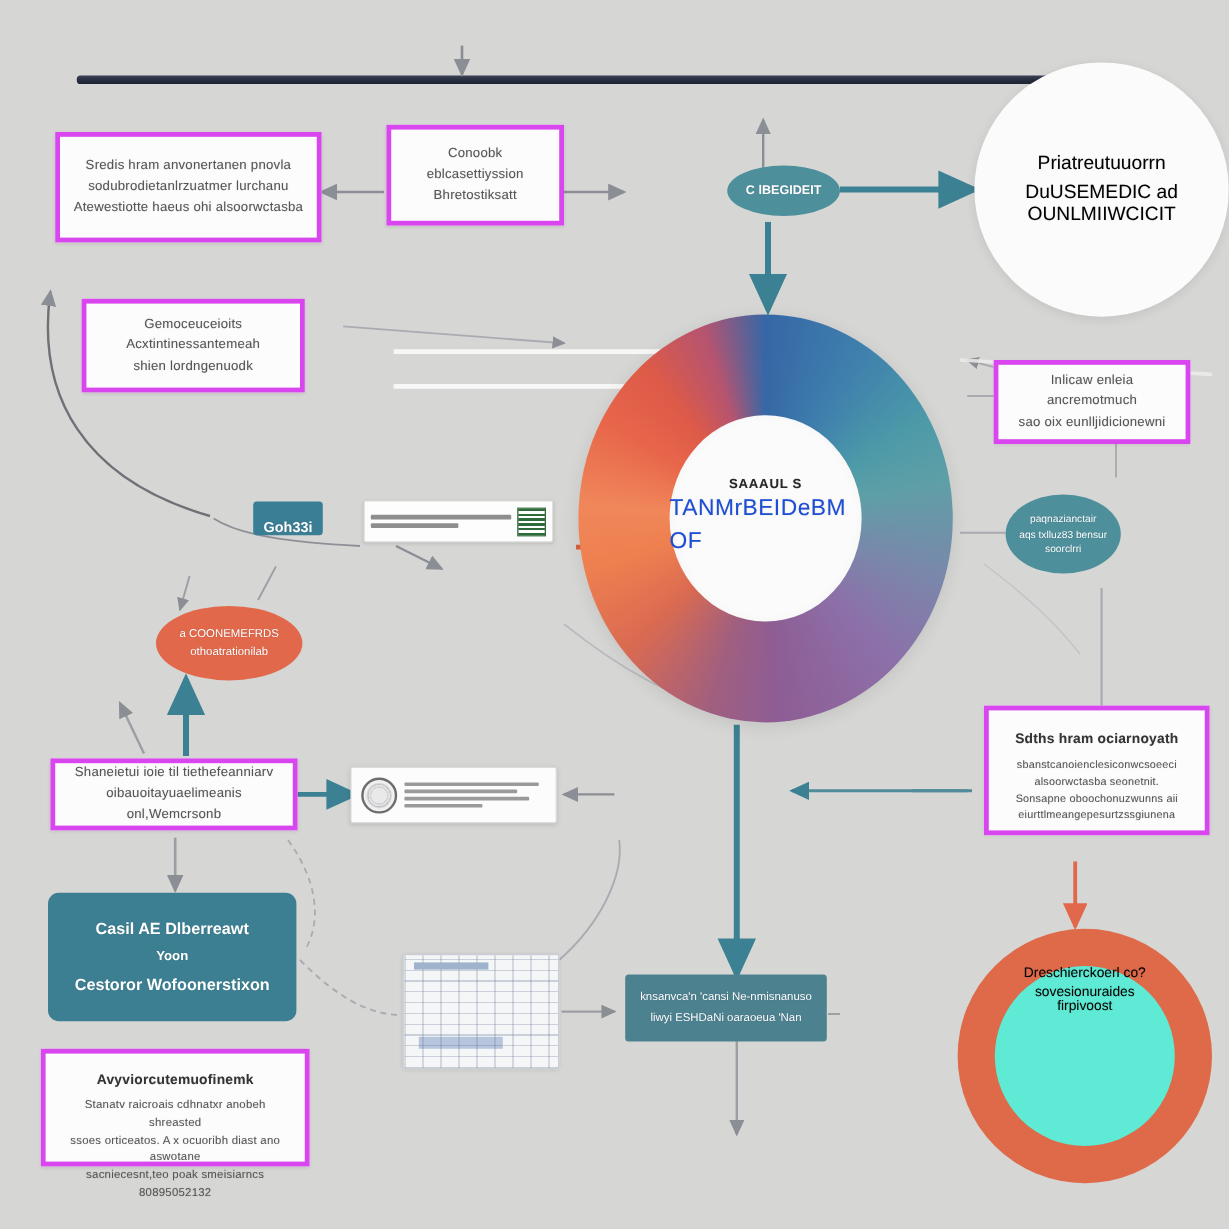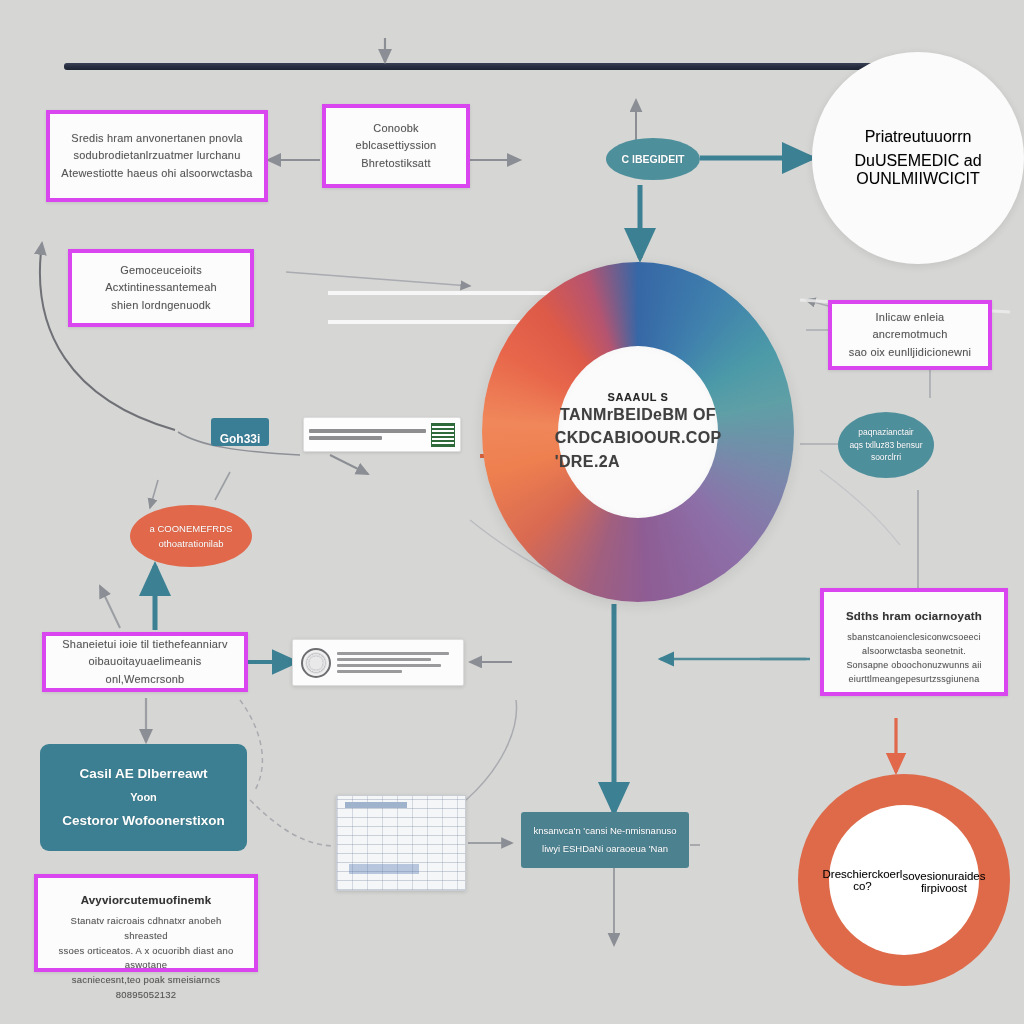--- a/index.html
+++ b/index.html
@@ -64,21 +64,21 @@
       #dd5a48 322deg, #b55470 342deg, #3667a6 360deg);
     box-shadow:0 3px 14px rgba(0,0,0,.09);
   }
   #donut-hole{
     position:absolute;left:76px;top:84px;width:160px;height:172px;
     background:#fbfbfb;border-radius:50%;
     display:flex;align-items:center;justify-content:center;flex-direction:column;
     box-shadow:inset 0 0 10px rgba(0,0,0,.03);
   }
   #donut-hole .c1{font-size:11px;font-weight:700;color:#262626;letter-spacing:.6px;}
-  #donut-hole .c2{font-size:16px;font-weight:700;color:#404040;letter-spacing:.4px;line-height:1.45;}
+  #donut-hole .c2{font-size:19px;font-weight:400;color:#1d4ed8;letter-spacing:.4px;line-height:1.45;}
 
   
   #qr-doc{
     position:absolute;left:303px;top:417px;width:158px;height:35px;
     background:#fdfdfd;border:1px solid #dedede;border-radius:2px;
     box-shadow:0 1px 3px rgba(0,0,0,.12);
     display:flex;align-items:center;padding:0 5px;box-sizing:border-box;gap:5px;
   }
   #qr-doc .lines{flex:1;display:flex;flex-direction:column;gap:3px;}
   #qr-doc .ln{height:4px;background:#8e8e90;border-radius:1px;}
@@ -220,21 +220,20 @@
     <div class="sub blurtext">Gemoceuceioits</div>
     <div class="sub blurtext">Acxtintinessantemeah</div>
     <div class="sub blurtext">shien lordngenuodk</div>
   </div>
 
   <div id="donut-wrap">
     <div id="donut"></div>
     <div id="donut-hole">
       <div class="c1 blurtext">SAAAUL S</div>
       <div class="c2 blurtext">TANMrBEIDeBM OF</div>
-      <div class="c2 blurtext">CKDCABIOOUR.COP 'DRE.2A</div>
     </div>
   </div>
 
   <div class="node card" id="n-right-1" style="left:828px;top:300px;width:164px;height:70px;">
     <div class="sub blurtext">Inlicaw enleia ancremotmuch</div>
     <div class="sub blurtext">sao oix eunlljidicionewni</div>
   </div>
 
   <div class="node ellipse teal-soft" id="n-right-ellipse" style="left:838px;top:412px;width:96px;height:66px;font-size:8.5px;line-height:1.5;padding:0 6px;box-sizing:border-box;">
     <div class="blurtext">paqnazianctair</div>
@@ -299,19 +298,19 @@
 
   <div class="node card" id="n-right-2" style="left:820px;top:588px;width:188px;height:108px;justify-content:flex-start;padding-top:16px;">
     <div class="ttl blurtext" style="font-size:11.5px;margin-bottom:6px;">Sdths hram ociarnoyath</div>
     <div class="sub blurtext" style="font-size:9px;">sbanstcanoienclesiconwcsoeeci</div>
     <div class="sub blurtext" style="font-size:9px;">alsoorwctasba seonetnit.</div>
     <div class="sub blurtext" style="font-size:9px;">Sonsapne oboochonuzwunns  aii</div>
     <div class="sub blurtext" style="font-size:9px;">eiurttlmeangepesurtzssgiunena</div>
   </div>
 
   <div class="node" id="n-ring" style="left:798px;top:774px;width:212px;height:212px;border-radius:50%;background:#de6a49;">
-    <div style="width:150px;height:150px;border-radius:50%;background:#ffffff;display:flex;align-items:center;justify-content:center;padding:0 10px;box-sizing:border-box;">
+    <div style="width:150px;height:150px;border-radius:50%;background:#5eead4;display:flex;flex-direction:column;align-items:center;padding:0 10px;box-sizing:border-box;">
       <div class="ttl blurtext" style="font-size:11.5px;">Dreschierckoerl co?</div>
       <div class="ttl blurtext" style="font-size:11.5px;margin-top:4px;">sovesionuraides firpivoost</div>
     </div>
   </div>
 
 </div>
 
 </body></html>

